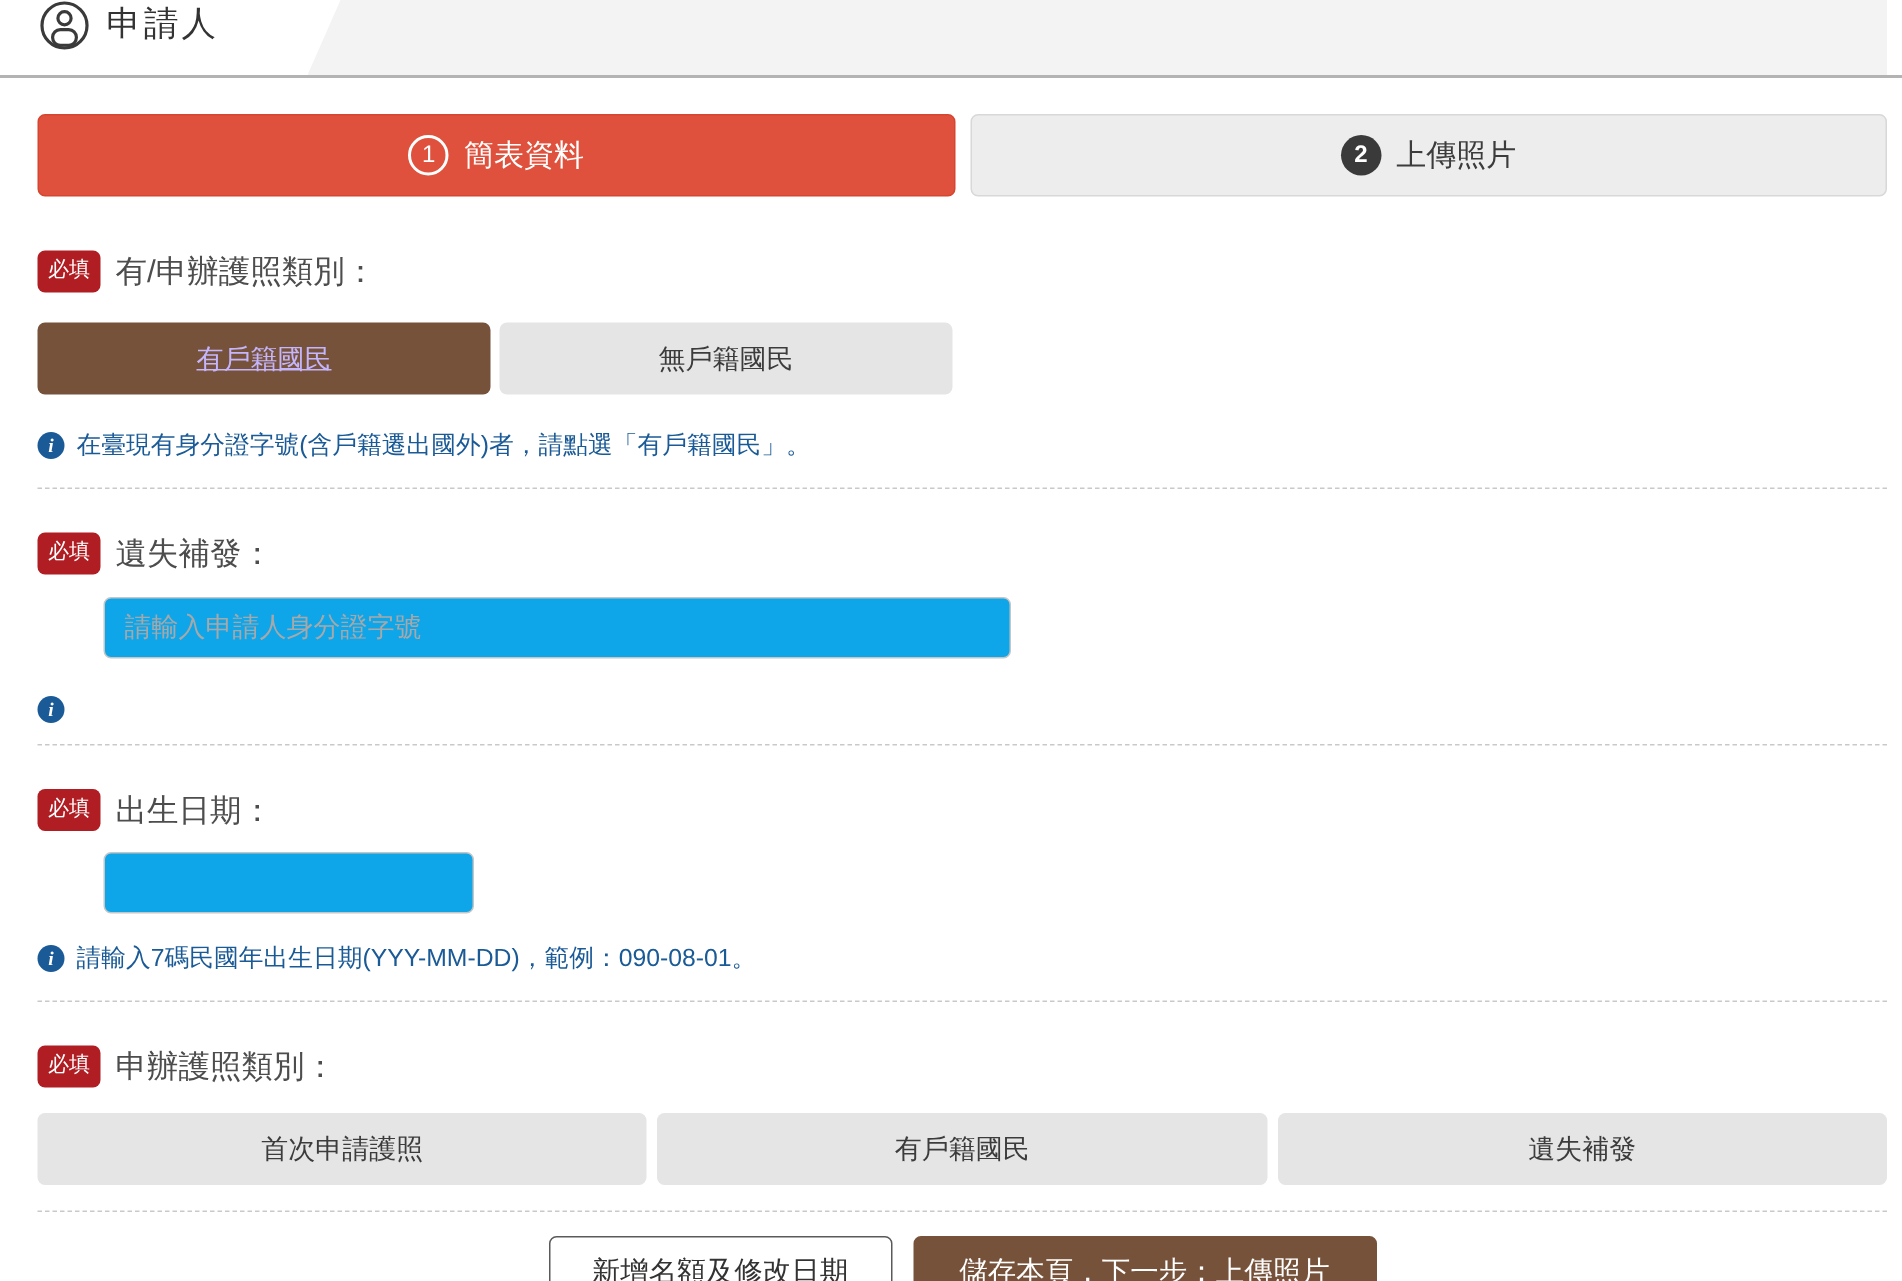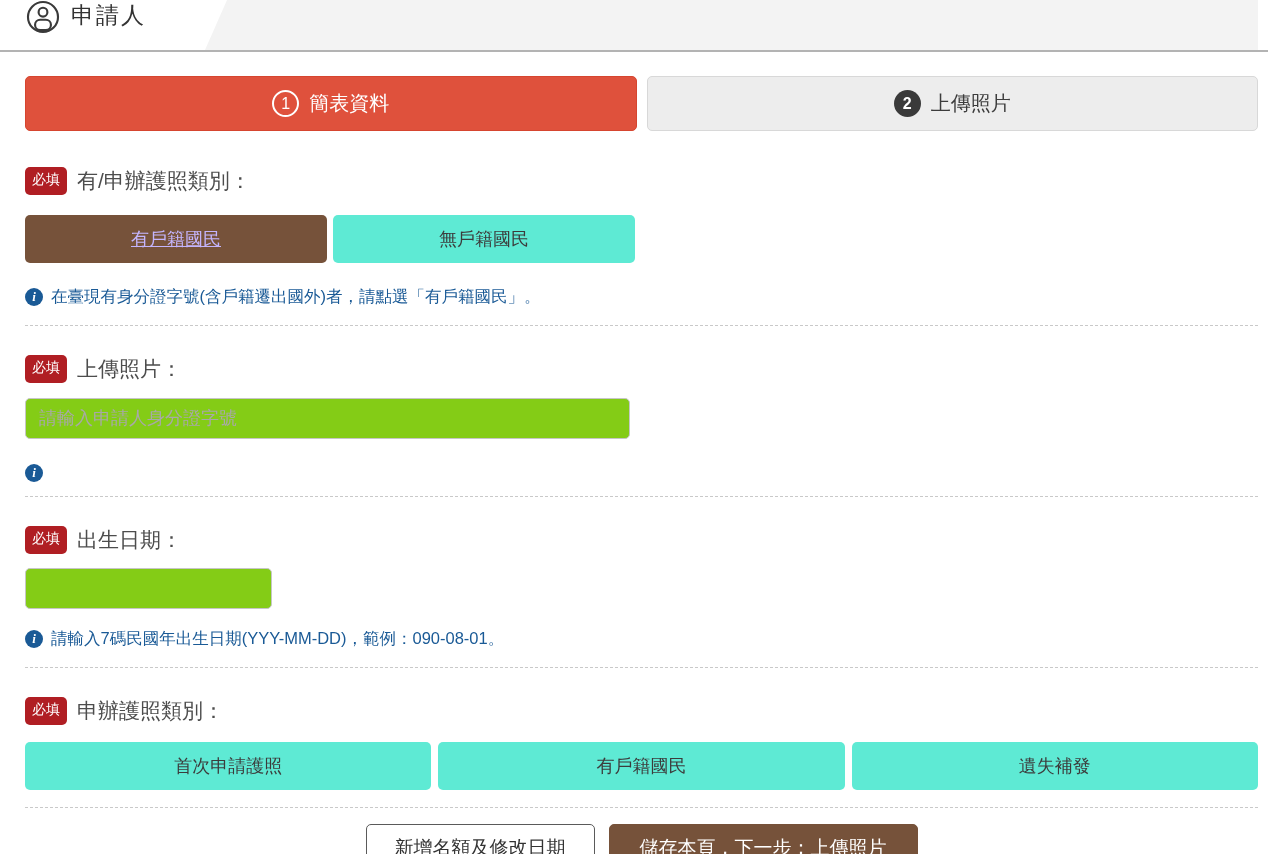--- a/index.html
+++ b/index.html
@@ -118,40 +118,41 @@
   }
 
   .options { display: flex; gap: 6px; margin-top: 20px; }
   .opt {
     height: 48px;
     border: none;
     border-radius: 5px;
     font-size: 18px;
     font-family: inherit;
     cursor: pointer;
-    background: #5eead4;
+    background: #e5e5e5;
     color: #3c3c3c;
   }
   .opt.w302 { width: 302px; }
   .opt.selected { background: #76523a; color: #c4b5fd; text-decoration: underline; }
   .options.full { gap: 7px; margin-top: 17px; align-items: center; }
   .options.full .opt { flex: 1; }
 
   .text-input {
     display: block;
     margin-top: 15px;
     height: 41px;
     border: 1px solid #c6c6c6;
     border-radius: 5px;
     padding: 0 13px;
     font-size: 18px;
     font-family: inherit;
     color: #333;
-    background: #84cc16;
+    background: #0ea5e9;
     outline: none;
+    margin-left: 44px;
   }
   .text-input::placeholder { color: #a8a8a8; }
   .id-input { width: 605px; }
   .date-input { width: 247px; margin-top: 14px; }
 
   .info {
     display: flex;
     align-items: center;
     gap: 8px;
     margin-top: 23px;
@@ -247,21 +248,21 @@
       <button class="opt w302">無戶籍國民</button>
     </div>
     <div class="info">
       <span class="info-icon">i</span>
       <span>在臺現有身分證字號(含戶籍遷出國外)者，請點選「有戶籍國民」。</span>
     </div>
     <hr class="dashed">
 
     <div class="field-label after-divider">
       <span class="badge">必填</span>
-      <span>上傳照片：</span>
+      <span>遺失補發：</span>
     </div>
     <input class="text-input id-input" type="text" placeholder="請輸入申請人身分證字號" style="">
     <div class="info" style="margin-top:25px;">
       <span class="info-icon">i</span>
     </div>
     <hr class="dashed" style="margin-top:14px;">
 
     <div class="field-label after-divider">
       <span class="badge">必填</span>
       <span>出生日期：</span>

